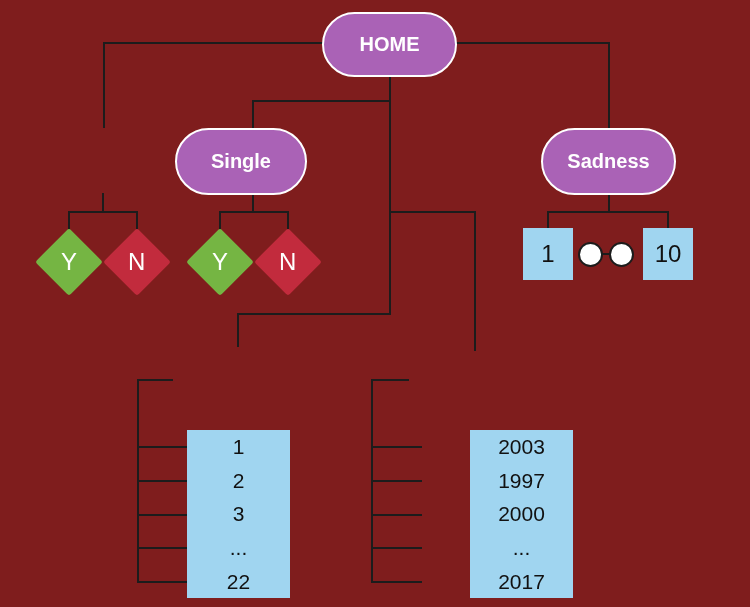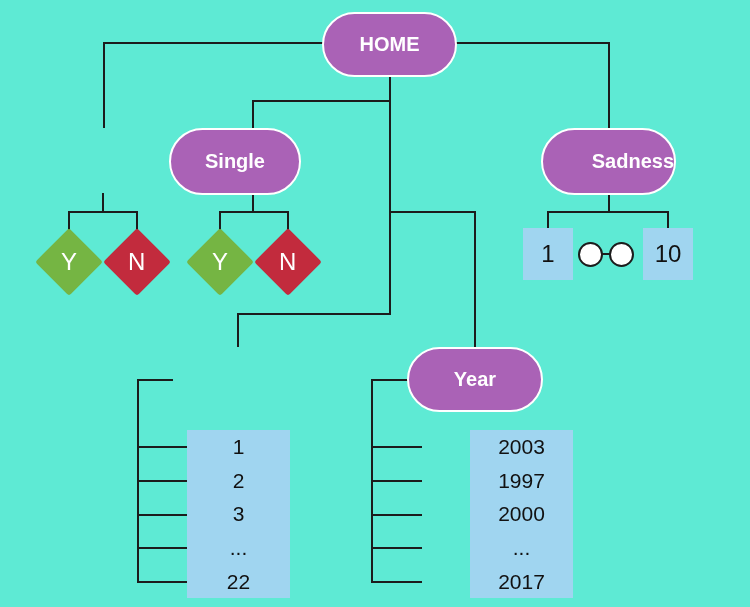--- a/index.html
+++ b/index.html
@@ -1,19 +1,19 @@
 <!DOCTYPE html>
 <html style="--node_fill: #aa62b6; --node_text: #ffffff; --yes_fill: #75b543; --no_fill: #c22b3d; --option_fill: #a0d5f0; --option_text: #111111; --line: #1c1c1c;"><head>
 <meta charset="utf-8">
 <style>
   html,body{margin:0;padding:0;background:#ffffff;}
   #canvas{
     position:relative;
     width:750px;height:607px;
-    background:#5eead4;
+    background:#7f1d1d;
     font-family:"Liberation Sans", sans-serif;
     overflow:hidden;
   }
   .line{position:absolute;background:var(--line,#1c1c1c);}
   .node{
     position:absolute;
     background:var(--node_fill,#aa62b6);
     border:2px solid #ffffff;
     border-radius:34px;
     display:flex;align-items:center;justify-content:center;
@@ -103,28 +103,25 @@
   <div class="line" style="left:371px;top:480px;width:51px;height:2px;"></div>
   <div class="line" style="left:371px;top:514px;width:51px;height:2px;"></div>
   <div class="line" style="left:371px;top:547px;width:51px;height:2px;"></div>
   <div class="line" style="left:371px;top:581px;width:51px;height:2px;"></div>
 
   <div class="line" style="left:596px;top:253px;width:20px;height:2px;"></div>
 
   <div class="node" style="left:322px;top:12px;width:135px;height:65px;">
     <span>HOME</span>
   </div>
-  <div class="node" style="left:169px;top:128px;width:132px;height:67px;">
+  <div class="node" style="left:175px;top:128px;width:132px;height:67px;">
     <span>Single</span>
   </div>
-  <div class="node" style="left:541px;top:128px;width:135px;height:67px;justify-content:flex-end;">
+  <div class="node" style="left:541px;top:128px;width:135px;height:67px;">
     <span>Sadness</span>
-  </div>
-  <div class="node" style="left:407px;top:347px;width:136px;height:65px;">
-    <span>Year</span>
   </div>
 
   <div class="diamond yes" style="left:45px;top:238px;">
     <span>Y</span>
   </div>
   <div class="diamond no" style="left:113px;top:238px;">
     <span>N</span>
   </div>
 
   <div class="diamond yes" style="left:196px;top:238px;">

